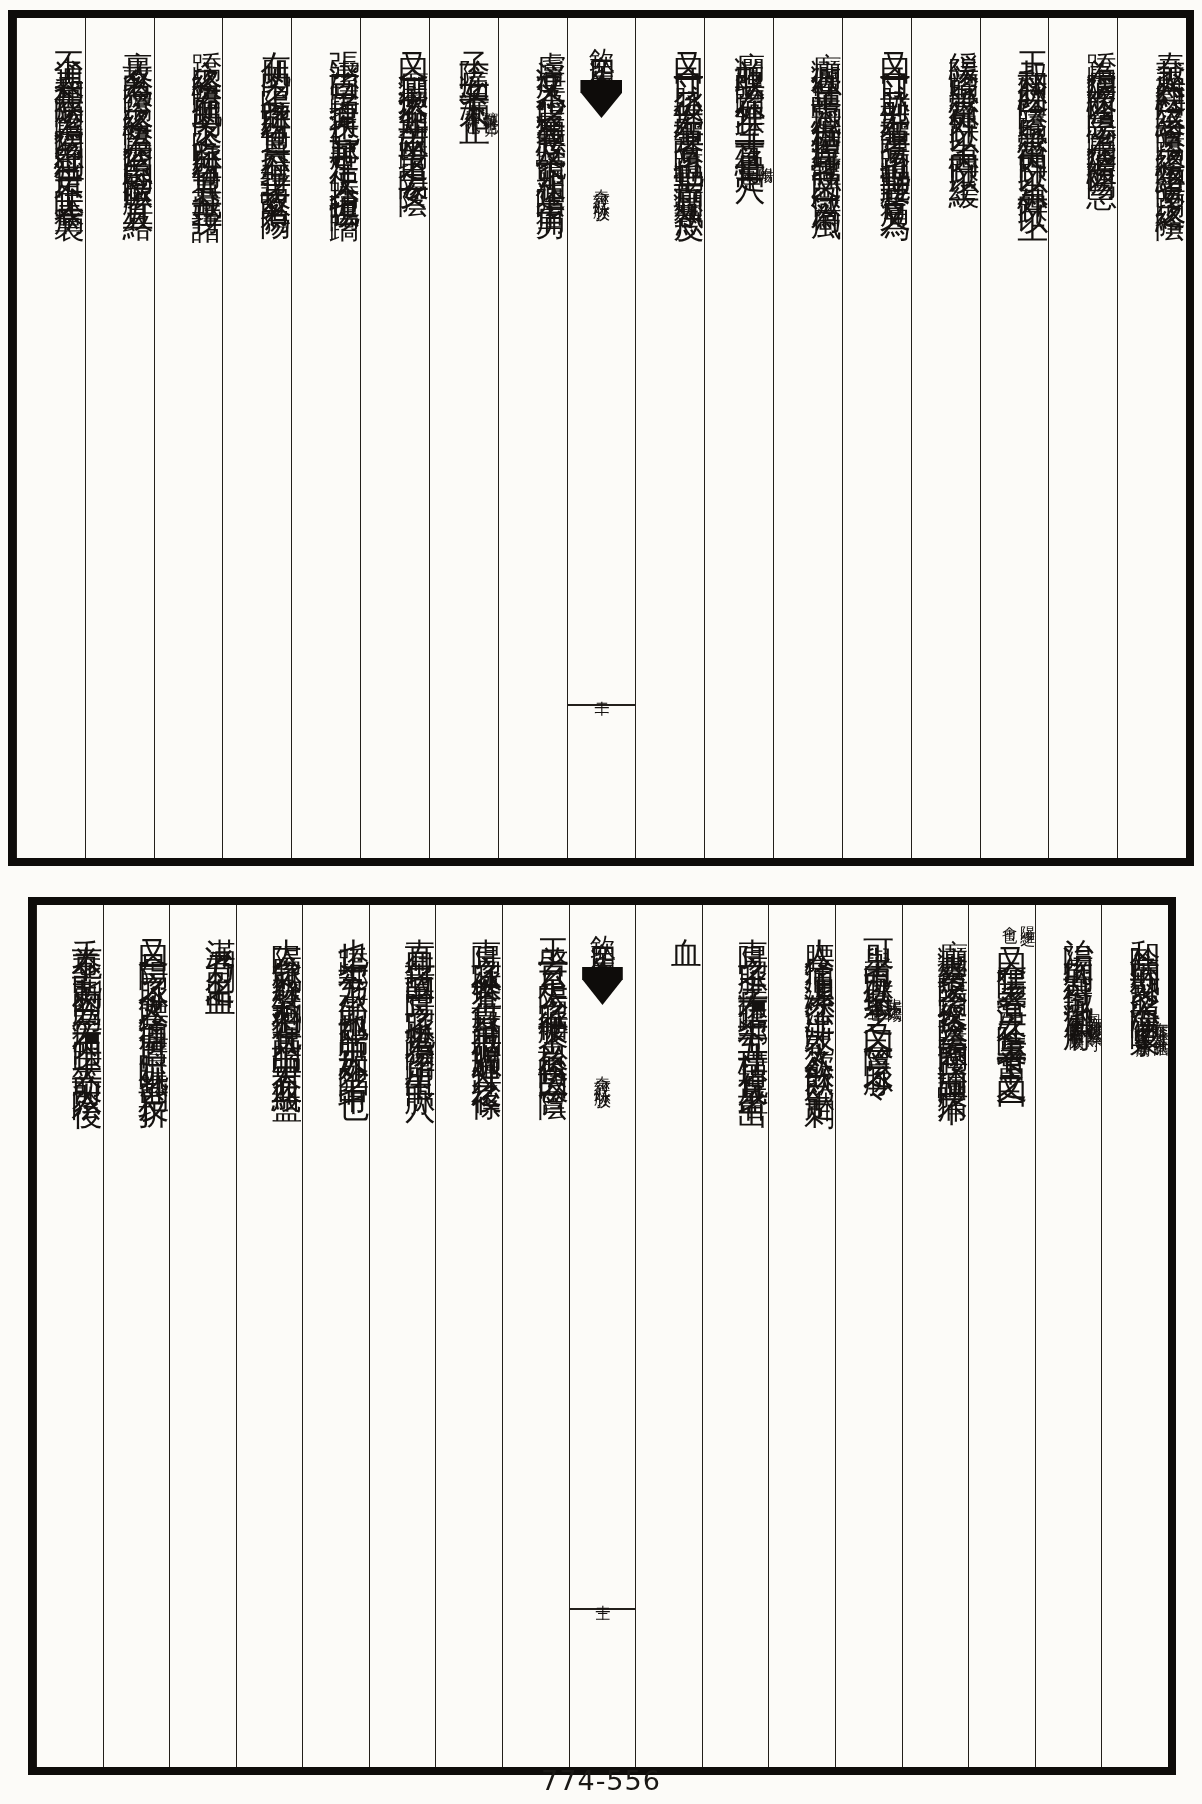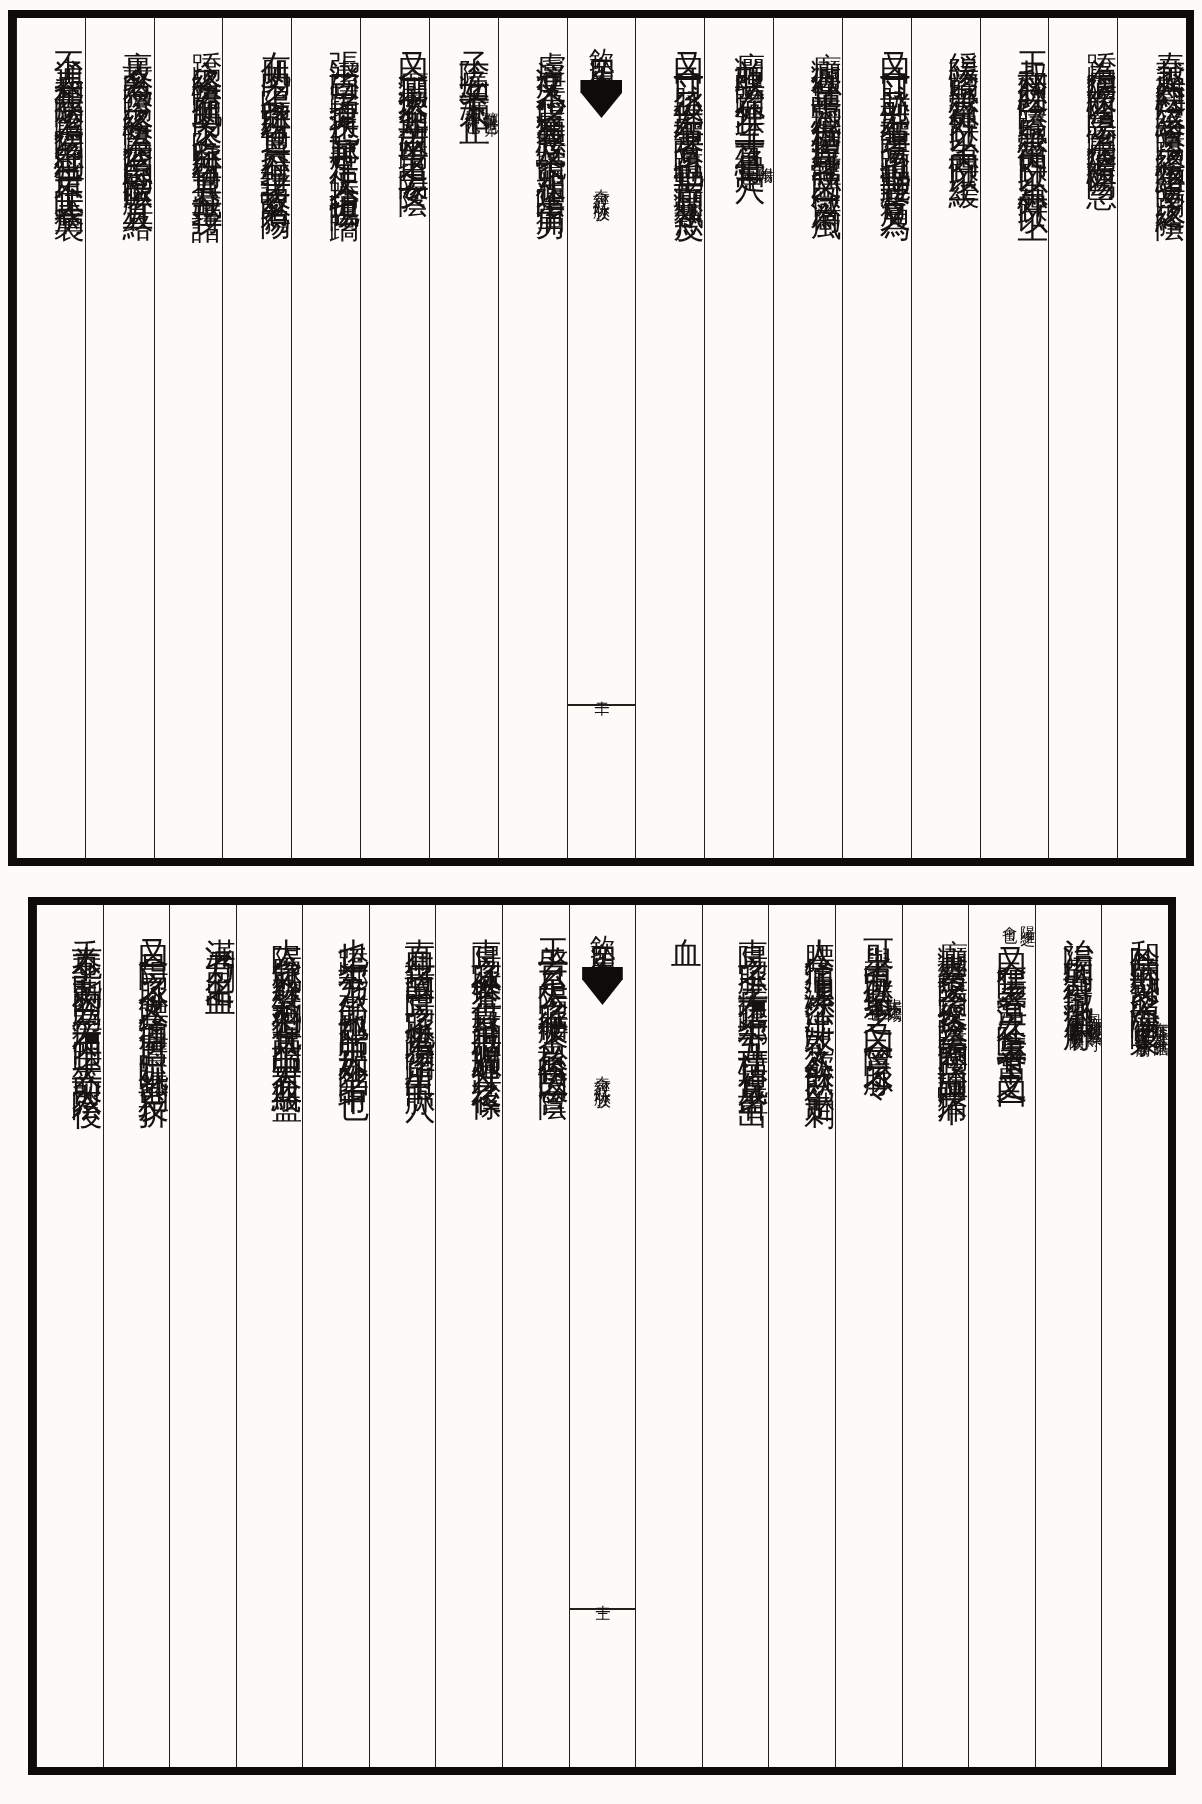--- a/index.html
+++ b/index.html
@@ -188,13 +188,14 @@
         <div class="col">王啓玄云足太陽之脉循腰下會於後陰故曰會陰</div>
         <div class="col">直陽之脉俠脊下行貫臀至膕循腨過外踝之後條</div>
         <div class="col">直而行者故曰直陽之脉也蹻為陽蹻所生申脉穴</div>
         <div class="col">也蹻上郄下乃承筋穴也即腨中央如外陷者中也</div>
         <div class="col">太陽脉氣所發禁鍼刺但視其兩腨中央有血絡盛</div>
         <div class="col">滿者乃刺之出血</div>
         <div class="col">又曰昌陽之脉令人腰痛痛引膺目䀮䀮然甚則反折</div>
         <div class="col">舌卷不能言刺内筋為三痏在内踝上大筋前太陰後</div>
       </div>
   </div>
+  <div class="folio-label">774-556</div>
 </div>
 
 </body></html>

